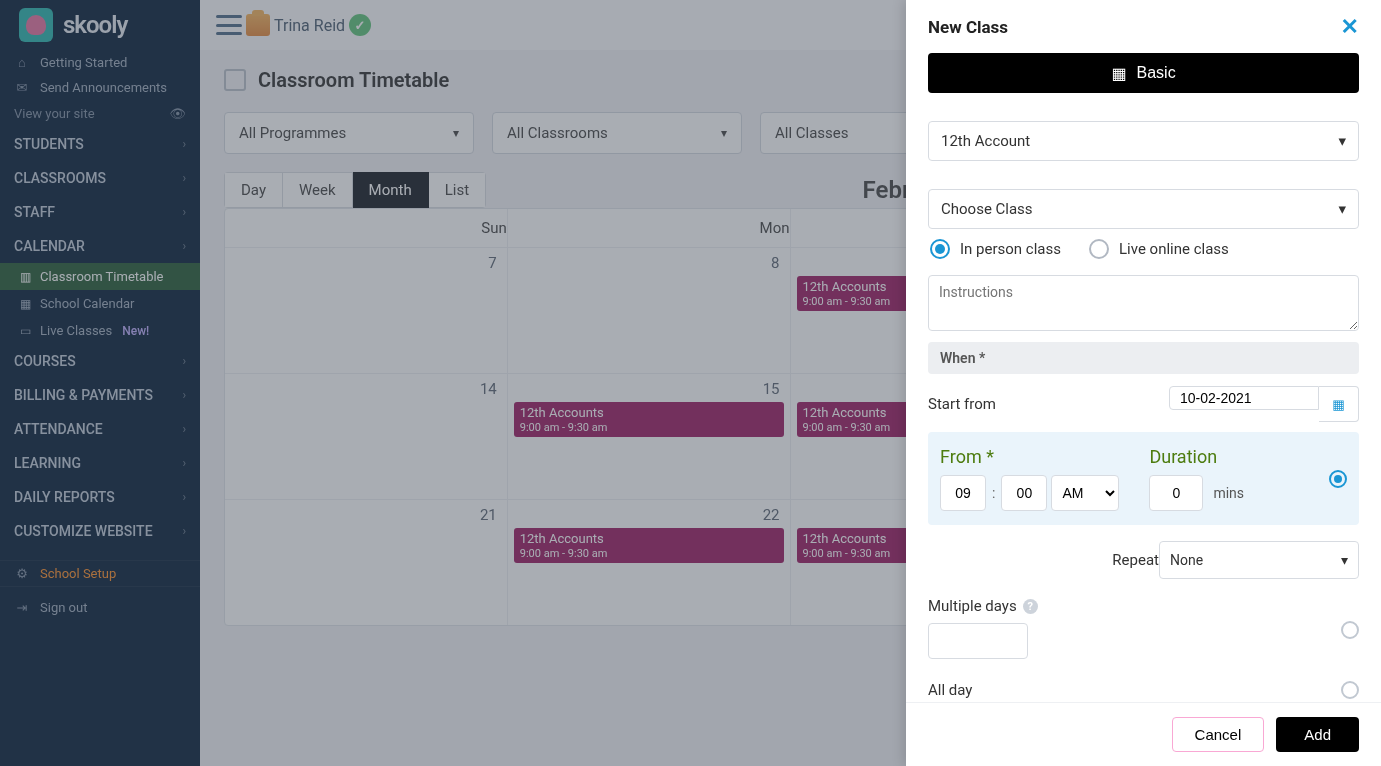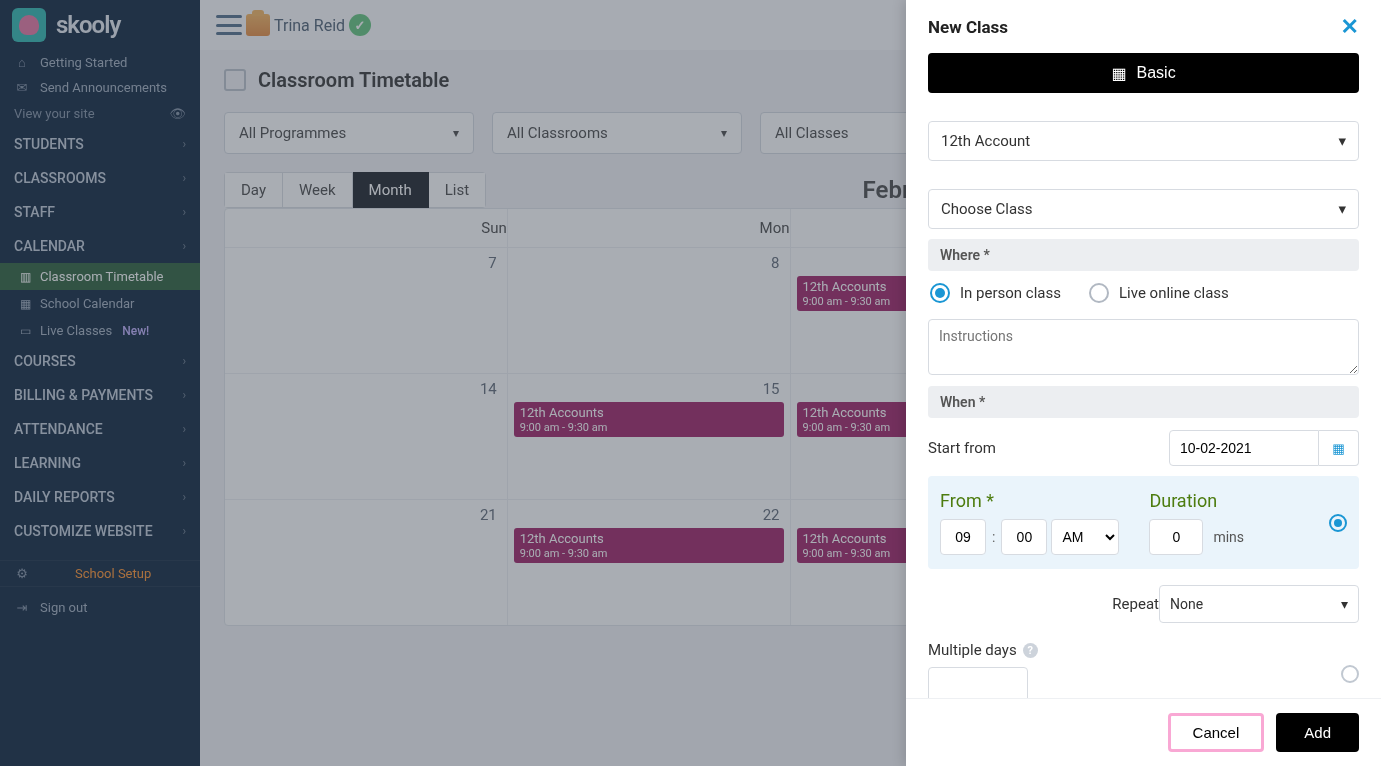--- a/index.html
+++ b/index.html
@@ -1,35 +1,35 @@
 <!DOCTYPE html>
 <html><head>
 <meta charset="utf-8">
 <style>
   * { box-sizing: border-box; margin: 0; padding: 0; }
   body { font-family: -apple-system, "Segoe UI", Roboto, sans-serif; font-size: 14px; color: #333; background: #f5f6f8; width: 1381px; height: 766px; overflow: hidden; position: relative; }
   
   
   .sidebar { position: absolute; left: 0; top: 0; width: 200px; height: 766px; background: #1d324a; color: #a8b5c4; overflow: hidden; }
-  .logo { display: flex; align-items: center; padding: 8px 12px; height: 50px; }
+  .logo { display: flex; align-items: center; padding: 8px 19px; height: 50px; }
   .logo-icon { width: 34px; height: 34px; background: #3dbdb6; border-radius: 6px; position: relative; margin-right: 10px; }
   .logo-icon::after { content: ''; position: absolute; left: 7px; top: 7px; width: 20px; height: 20px; background: #e87fa8; border-radius: 50% 50% 40% 40%; }
   .logo-text { font-size: 24px; font-weight: 600; color: #e8edf3; letter-spacing: -1px; }
   .side-item { display: flex; align-items: center; padding: 5px 14px; font-size: 13px; cursor: pointer; gap: 10px; }
   .side-item .ic { width: 16px; height: 14px; display: inline-flex; align-items: center; justify-content: center; color: #8a99ab; }
   .side-item span.lbl { flex: 1; }
   .side-section { display: flex; align-items: center; justify-content: space-between; padding: 9px 14px; font-size: 14px; font-weight: 500; color: #c6d0dc; cursor: pointer; }
   .side-section .chev { color: #6a7a8c; font-size: 12px; }
   .side-sub { padding: 6px 14px 6px 40px; font-size: 13px; cursor: pointer; display:flex; align-items:center; gap:6px;}
   .side-sub.active { background: #396a46; color: #fff; border-radius: 0; }
   .side-sub-icon { position:absolute; left:20px; font-size:12px; }
   .sub-wrap { position: relative; }
   .badge-new { color: #c4b5fd; font-size: 12px; margin-left: 4px; font-weight:500;}
   .view-site { padding: 6px 14px; font-size: 13px; display:flex; justify-content:space-between; align-items:center; color:#8a99ab; }
-  .setup { color: #ff9a3d; margin-left: 35px; }
+  .setup { color: #ff9a3d; }
   
   .side-divider { border-top:1px solid rgba(255,255,255,0.05); margin:0;}
   
   
   .main { position: absolute; left: 200px; top: 0; right: 0; height: 766px; background: #f3f4f7; }
   .topbar { height: 50px; display: flex; align-items: center; padding: 0 16px; background: #fcfcfd; gap: 4px; }
   .hamburger { width: 26px; height: 20px; display:flex; flex-direction:column; justify-content:space-between; cursor:pointer;}
   .hamburger span { display:block; height:3px; background:#5e7893; border-radius:2px;}
   .teacher-icon { width: 24px; height: 22px; background: linear-gradient(#f6b96a,#e8944e); border-radius: 3px; position:relative;}
   .teacher-icon::before{content:''; position:absolute; left:6px; top:-4px; width:12px; height:6px; background:#f6b96a; border-radius:3px 3px 0 0;}
@@ -82,21 +82,21 @@
   .radio-item { display:flex; align-items:center; gap:10px; font-size:15px; cursor:pointer;}
   .radio-circle { width:20px; height:20px; border:2px solid #b1b8c2; border-radius:50%; display:flex; align-items:center; justify-content:center;}
   .radio-circle.selected { border-color:#1a96d4;}
   .radio-dot { width:10px; height:10px; border-radius:50%; background:#1a96d4;}
   
   .textarea { width:100%; height:56px; border:1px solid #d7dbe1; border-radius:4px; padding:8px 10px; font-size:14px; resize:vertical; font-family:inherit;}
   
   .field-row { display:flex; align-items:center; justify-content:space-between; margin:10px 0;}
   .field-label { font-size:15px; color:#333;}
   .date-input-wrap { display:flex; }
-  .date-input { width:150px; height:36px; border:1px solid #d7dbe1; border-radius:4px 0 0 4px; padding:0 10px; font-size:14px;}
+  .date-input { width:150px; height:24px; border:1px solid #d7dbe1; border-radius:4px 0 0 4px; padding:0 10px; font-size:14px;}
   .date-btn { width:40px; height:36px; border:1px solid #d7dbe1; border-left:none; border-radius:0 4px 4px 0; background:#fff; color:#1a96d4; cursor:pointer; display:flex; align-items:center; justify-content:center;}
   
   .time-block { background:#eaf4fb; border-radius:4px; padding:14px 12px; margin-top:10px; position:relative;}
   .time-row { display:flex; gap:30px; }
   .time-col { display:flex; flex-direction:column; gap:8px;}
   .time-label { font-size:18px; color:#4d7c0f;}
   .time-inputs { display:flex; align-items:center; gap:4px;}
   .mini-input { width:46px; height:36px; border:1px solid #d7dbe1; border-radius:4px; text-align:center; font-size:14px;}
   .colon { font-size:14px; color:#666; padding:0 2px;}
   .ampm-select { width:68px; height:36px; border:1px solid #d7dbe1; border-radius:4px; font-size:14px; padding:0 6px; background:#fff;}
@@ -108,21 +108,21 @@
   .repeat-row { display:flex; justify-content:flex-end; align-items:center; margin-top:16px;}
   .repeat-select { width:200px; height:38px; border:1px solid #d7dbe1; border-radius:4px; padding:0 10px; display:flex; align-items:center; justify-content:space-between; font-size:14px; cursor:pointer;}
   
   .multi-row, .allday-row { display:flex; justify-content:space-between; align-items:flex-start; margin-top:18px; position:relative;}
   .mlabel { font-size:15px; display:flex; align-items:center; gap:6px;}
   .help-ic { width:15px; height:15px; border-radius:50%; background:#cdd3db; color:#fff; font-size:11px; display:flex; align-items:center; justify-content:center; font-weight:bold;}
   .multi-input { width:100px; height:36px; border:1px solid #d7dbe1; border-radius:4px; margin-top:8px;}
   .empty-radio { width:18px; height:18px; border:2px solid #c1c8d1; border-radius:50%; cursor:pointer;}
   
   .panel-footer { display:flex; justify-content:flex-end; gap:12px; padding:14px 22px; border-top:1px solid #eef0f3;}
-  .btn-cancel { padding:8px 22px; border:3px solid #f9a8d4; background:#fff; border-radius:4px; font-size:15px; cursor:pointer;text-align:right;}
+  .btn-cancel { padding:8px 22px; border:1px solid #f9a8d4; background:#fff; border-radius:4px; font-size:15px; cursor:pointer;text-align:right;}
   .btn-add { padding:8px 28px; background:#000; color:#fff; border:none; border-radius:4px; font-size:15px; cursor:pointer;}
 </style>
 </head>
 <body>
 
 <div class="sidebar">
   <div class="logo">
     <div class="logo-icon"></div>
     <div class="logo-text">skooly</div>
   </div>
@@ -342,21 +342,20 @@
       <span>Basic</span>
     </button>
     <div class="p-select">
       <span>12th Account</span>
       <span>▾</span>
     </div>
     <div class="p-select">
       <span>Choose Class</span>
       <span>▾</span>
     </div>
-    <div class="section-label">Where *</div>
     <div class="radio-row">
       <div class="radio-item">
         <div class="radio-circle selected">
             <div class="radio-dot"></div>
           </div>
         <span>In person class</span>
       </div>
       <div class="radio-item">
         <div class="radio-circle"></div>
         <span>Live online class</span>

